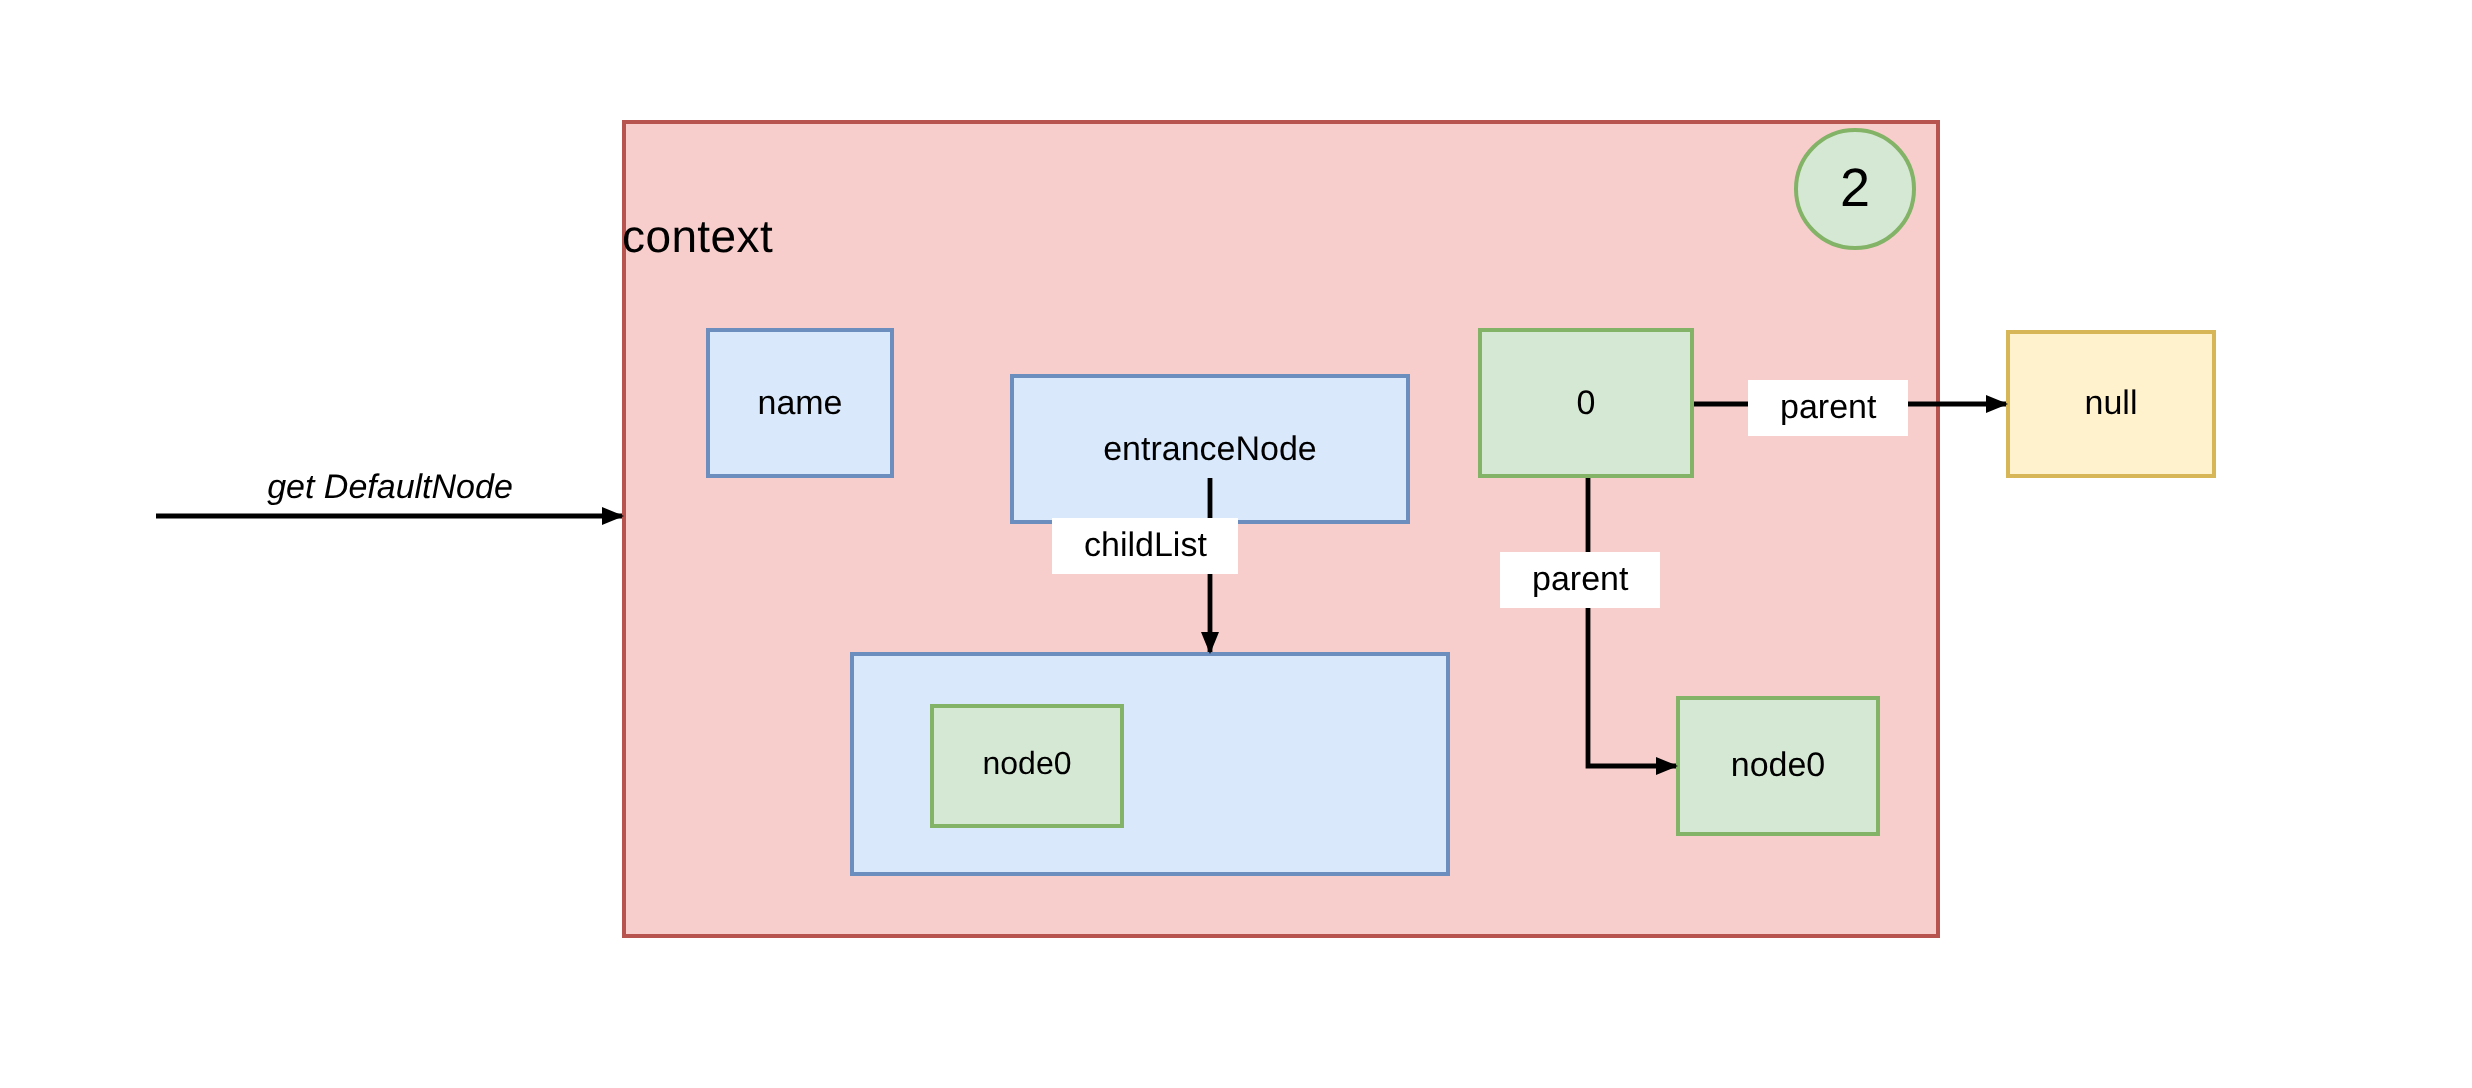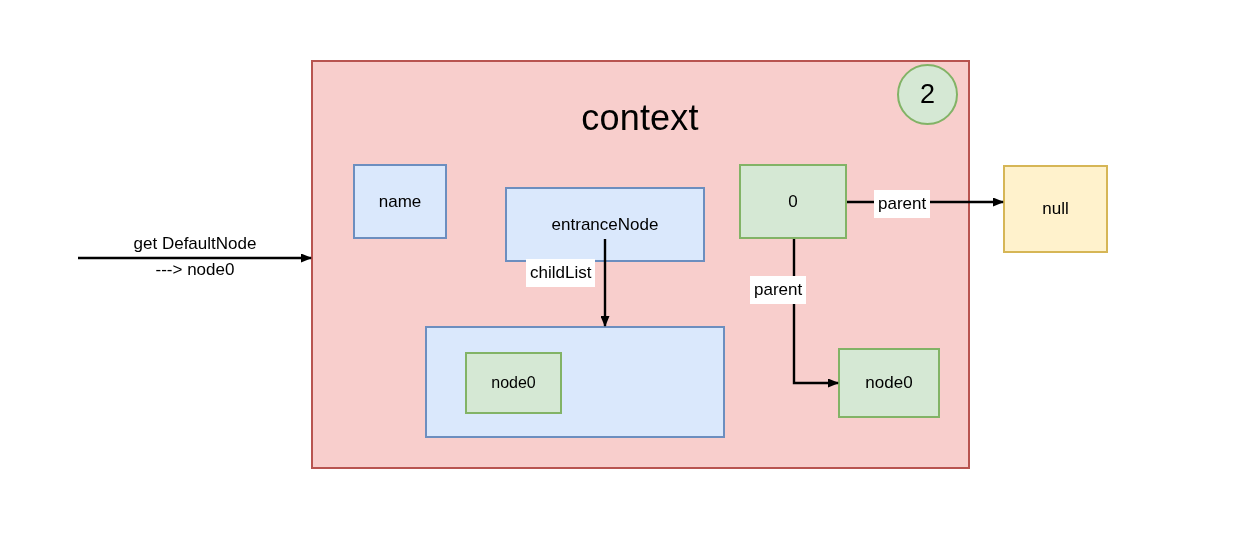--- a/index.html
+++ b/index.html
@@ -32,22 +32,22 @@
     width: 659px;
     height: 409px;
     background: #f8cecc;
     border: 2px solid #b85450;
   }
 
   .context-title {
     left: 311px;
     top: 100px;
     width: 658px;
-    text-align: center;
-    font-size: 36px;
+    text-align: left;
+    font-size: 23px;
     line-height: 36px;
     letter-spacing: 0.2px;
     color: #000;
   }
 
   
   .badge {
     left: 897px;
     top: 64px;
     width: 61px;
@@ -79,48 +79,49 @@
     border: 2px solid #82b366;
   }
   .box-yellow {
     background: #fff2cc;
     border: 2px solid #d6b656;
   }
 
   .name-box        { left: 353px;  top: 164px; width: 94px; height: 75px; }
   .entrance-box    { left: 505px;  top: 164px; width: 200px; height: 75px; margin-top: 23px; }
   .index-box       { left: 739px;  top: 164px; width: 108px; height: 75px; }
-  .null-box        { left: 1003px; top: 165px; width: 105px; height: 88px; }
+  .null-box        { left: 1003px; top: 165px; width: 105px; height: 74px; }
   .childlist-box   { left: 425px;  top: 326px; width: 300px; height: 112px;
                      display: block; }
   .childlist-inner { left: 465px;  top: 352px; width: 97px;  height: 62px; font-size: 16px;}
   .curnode-box     { left: 838px;  top: 348px; width: 102px; height: 70px; }
 
   
   .edge-label {
     background: #ffffff;
     font-size: 17px;
     line-height: 22px;
-    padding: 3px 4px;
+    padding: 3px 16px;
     white-space: nowrap;
     text-align: left;
   }
   .label-parent    { left: 874px; top: 190px; }
   .label-childlist { left: 526px; top: 259px; }
   .label-curnode   { left: 750px; top: 276px; }
 
   
   .in-caption {
     left: 78px;
     top: 232px;
     width: 234px;
     text-align: center;
     font-size: 17px;
     line-height: 23px;
     white-space: nowrap;
+    font-style: italic;
   }
   .in-caption-2 {
     left: 78px;
     top: 258px;
     width: 234px;
     text-align: center;
     font-size: 17px;
     line-height: 23px;
     white-space: nowrap;
   }
@@ -168,15 +169,14 @@
     <path d="M847,202 L1003,202" stroke="#000000" stroke-width="2.4" fill="none" marker-end="url(#ah)"></path>
 
     <path d="M794,239 L794,383 L838,383" stroke="#000000" stroke-width="2.4" fill="none" marker-end="url(#ah)"></path>
   </svg>
 
   <div class="abs edge-label label-parent">parent</div>
   <div class="abs edge-label label-childlist">childList</div>
   <div class="abs edge-label label-curnode">parent</div>
 
   <div class="abs in-caption">get DefaultNode</div>
-  <div class="abs in-caption-2">---&gt; node0</div>
 
 </div>
 
 </body></html>

